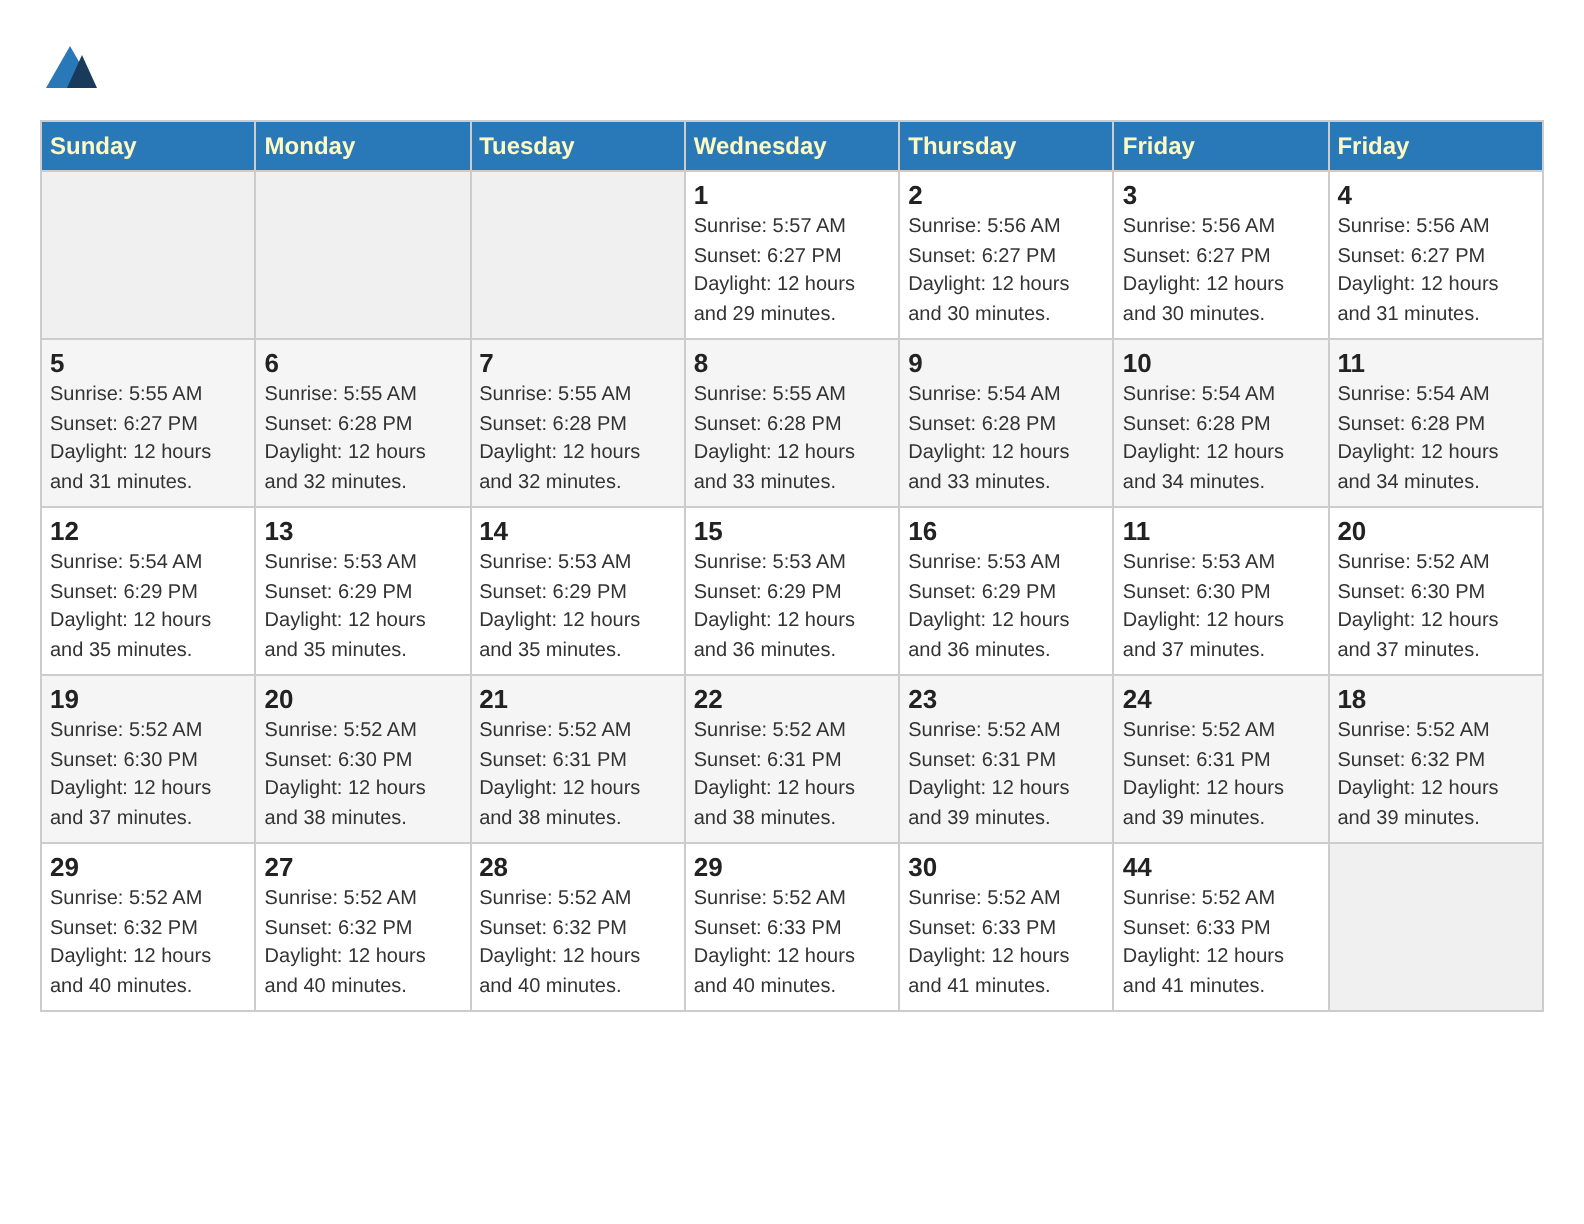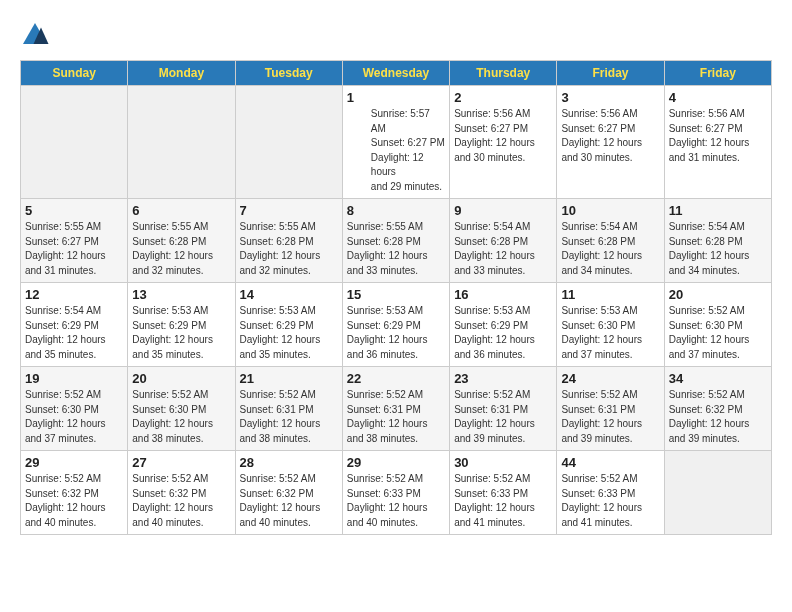--- a/index.html
+++ b/index.html
@@ -46,23 +46,23 @@
       font-size: 16px;
       color: #333;
     }
     table {
       width: 100%;
       border-collapse: collapse;
       font-size: 10.5px;
     }
     thead tr th {
       background: #2979b8;
-      color: #fde047;
+      color: #fef9c3;
       padding: 5px 4px;
-      text-align: center;
+      text-align: left;
       font-size: 12px;
       border: 1px solid #ccc;
     }
     tbody tr td {
       border: 1px solid #ccc;
       vertical-align: top;
       padding: 4px 4px;
       height: 80px;
       width: 107px;
     }
@@ -123,21 +123,21 @@
         <th>Friday</th>
       </tr>
   </thead>
   <tbody id="calendar-body">
       <tr>
         <td class="empty-cell"></td>
         <td class="empty-cell"></td>
         <td class="empty-cell"></td>
         <td>
           <span class="day-num">1</span>
-          <div class="day-info" style="white-space: pre-line; margin-left: 24px;">Sunrise: 5:57 AM
+          <div class="day-info" style="white-space: pre-line;">Sunrise: 5:57 AM
 Sunset: 6:27 PM
 Daylight: 12 hours
 and 29 minutes.</div>
         </td>
         <td>
           <span class="day-num">2</span>
           <div class="day-info" style="white-space: pre-line;">Sunrise: 5:56 AM
 Sunset: 6:27 PM
 Daylight: 12 hours
 and 30 minutes.</div>
@@ -296,21 +296,21 @@
 and 39 minutes.</div>
         </td>
         <td>
           <span class="day-num">24</span>
           <div class="day-info" style="white-space: pre-line;">Sunrise: 5:52 AM
 Sunset: 6:31 PM
 Daylight: 12 hours
 and 39 minutes.</div>
         </td>
         <td>
-          <span class="day-num">34</span>
+          <span class="day-num">18</span>
           <div class="day-info" style="white-space: pre-line;">Sunrise: 5:52 AM
 Sunset: 6:32 PM
 Daylight: 12 hours
 and 39 minutes.</div>
         </td>
       </tr>
       <tr>
         <td>
           <span class="day-num">29</span>
           <div class="day-info" style="white-space: pre-line;">Sunrise: 5:52 AM

